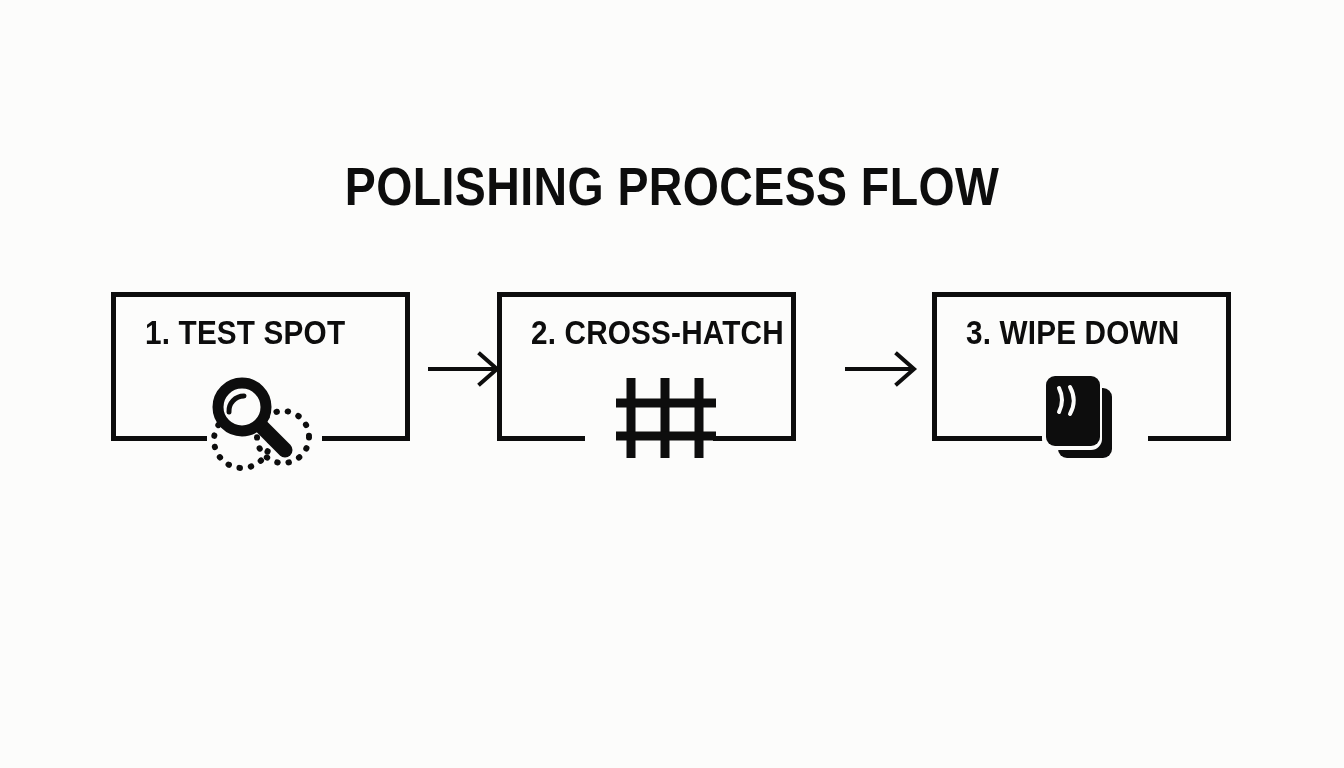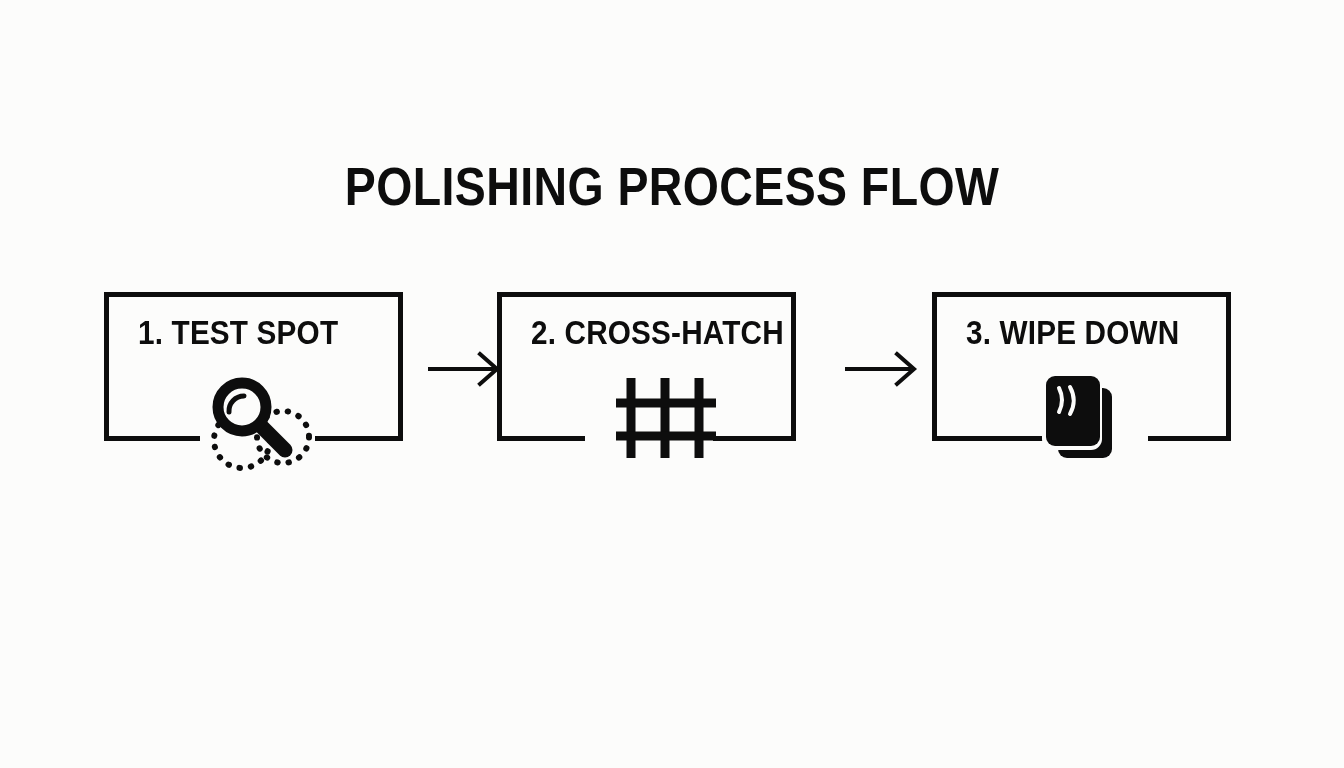--- a/index.html
+++ b/index.html
@@ -38,21 +38,21 @@
     transform-origin: 50% 50%;
     white-space: nowrap;
   }
 
   .step {
     position: absolute;
     top: 292px;
     width: 299px;
     height: 149px;
   }
-  .step.s1 { left: 104px; }
+  .step.s1 { left: 111px; }
   .step.s2 { left: 497px; }
   .step.s3 { left: 932px; }
 
   .step-label {
     position: absolute;
     left: 34px;
     top: 22px;
     font-family: "Liberation Sans Narrow", "Liberation Sans", sans-serif;
     font-size: 33px;
     font-weight: 700;

